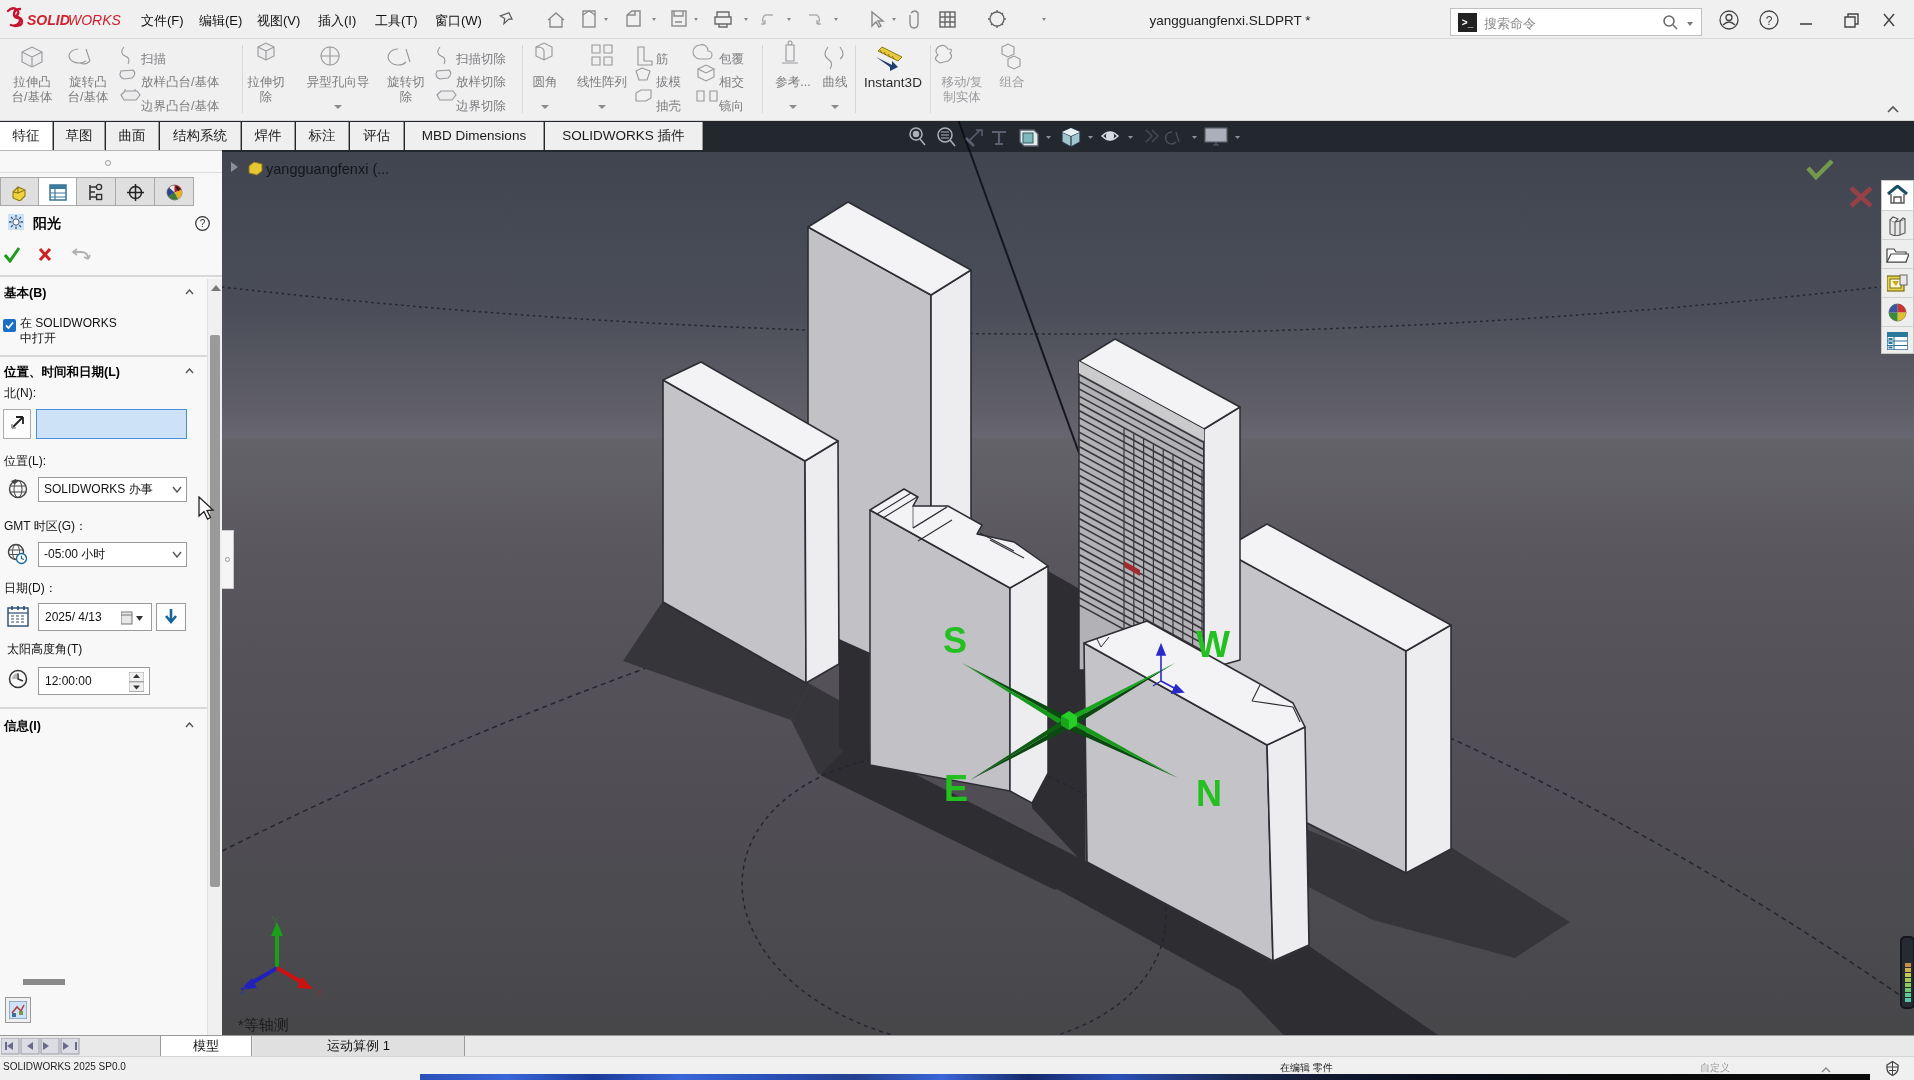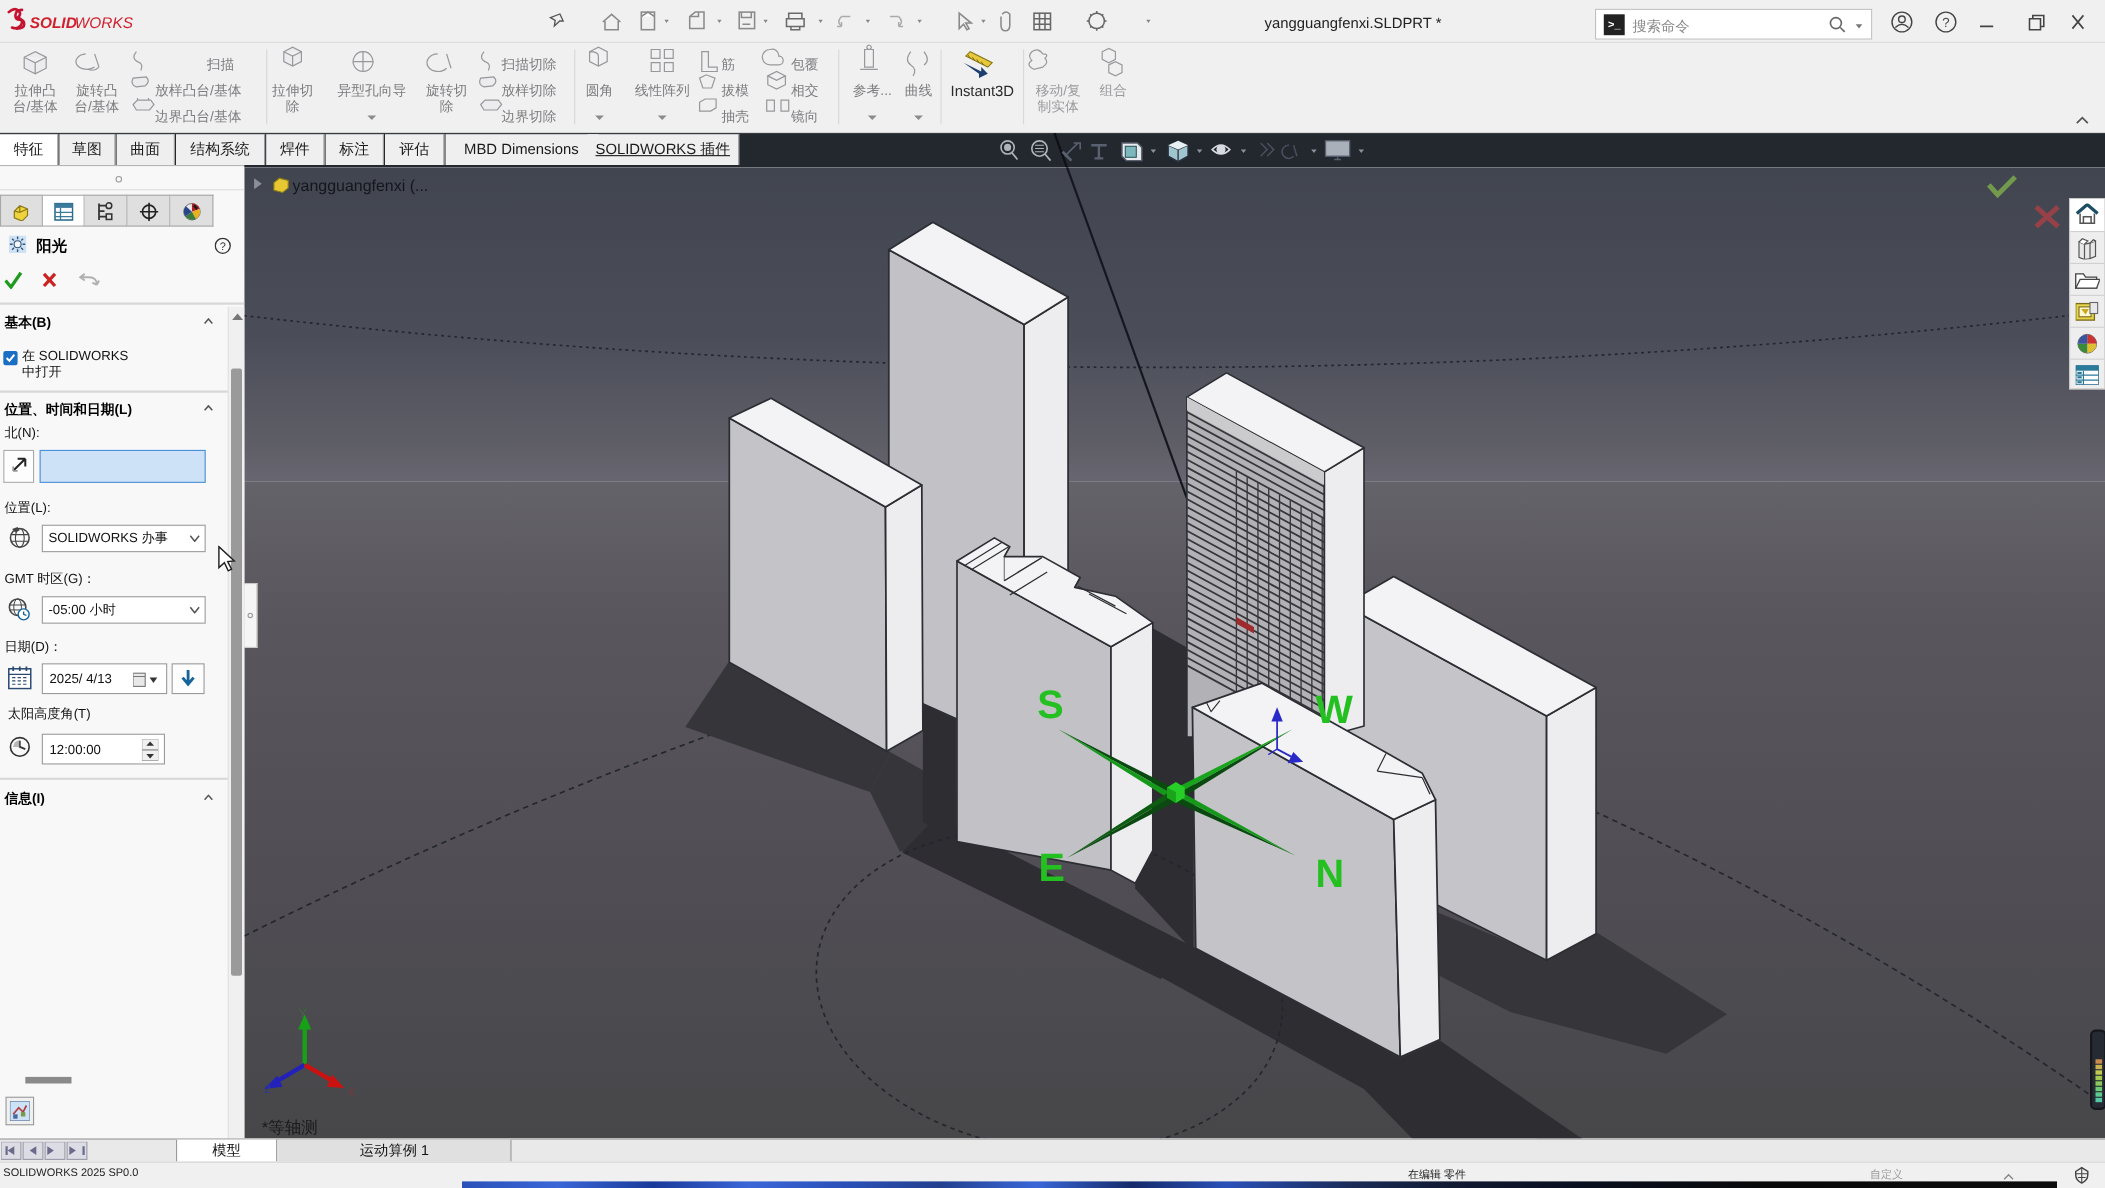--- a/index.html
+++ b/index.html
@@ -16,20 +16,28 @@
 
     <svg class="abs" style="left:4px;top:5px;" width="125" height="26" viewBox="0 0 125 26">
       <g fill="none" stroke="#c41230" stroke-width="2.4" stroke-linecap="round">
         <path d="M4 6 Q9 1 13 5 Q16 8 12 11 Q18 13 15 18 Q12 22 7 20"></path>
         <path d="M16 4 Q10 4 10 9 Q10 13 14 13 Q18 13 18 17 Q18 21 11 21"></path>
       </g>
       <text x="23" y="20" font-size="14" font-weight="bold" font-style="italic" fill="#d0202e" font-family="Liberation Sans">SOLID</text>
       <text x="64" y="20" font-size="14" font-style="italic" fill="#d0202e" font-family="Liberation Sans">WORKS</text>
     </svg>
 
+    <div class="abs" style="left:141px;top:12px;width:520px;height:18px;font-size:13px;color:#111;white-space:nowrap;">
+      <span style="position:absolute;left:0px;">文件(F)</span>
+        <span style="position:absolute;left:58px;">编辑(E)</span>
+        <span style="position:absolute;left:116px;">视图(V)</span>
+        <span style="position:absolute;left:177px;">插入(I)</span>
+        <span style="position:absolute;left:234px;">工具(T)</span>
+        <span style="position:absolute;left:294px;">窗口(W)</span>
+    </div>
     <svg class="abs" style="left:498px;top:10px;" width="16" height="16" viewBox="0 0 16 16">
         <path d="M9 2 L14 7 L11 8 L8 14 L7 9 L2 8 Z" fill="none" stroke="#555" stroke-width="1.2" transform="rotate(20 8 8)"></path>
       </svg>
 
     <svg class="abs" style="left:540px;top:7px;" width="520" height="26" viewBox="0 0 520 26">
       <g stroke="#8a8a8a" fill="none" stroke-width="1.4">
         <path d="M8 13 L16 6 L24 13 M10 12 L10 20 L22 20 L22 12"></path>
         <rect x="43" y="4" width="12" height="16"></rect>
           <path d="M43 8 L49 4 L55 8" fill="#fff"></path>
         <path d="M87 8 L92 4 L100 4 L100 19 L87 19 Z M87 8 L95 8 L95 4"></path>
@@ -125,21 +133,21 @@
         <path d="M4 5 l2 3 M8 7 l2 3 M12 9 l2 3 M16 11 l2 3" stroke="#6a5d10" stroke-width="0.8"></path>
         <path d="M0 12 L16 20 L16 16 L22 22 L14 26 L14 22 Z" fill="#1c3f6e"></path>
       </g>
       <g fill="#ececee" stroke="#9a9a9e" stroke-width="1.1">
         <path d="M948 10 q-4 -6 -10 -2 q-4 4 0 8 q-6 4 2 8 l8 -2 q6 -4 2 -8 q4 -4 -2 -4 z" fill="none"></path>
         <path d="M1002 8 l6 -3 l6 3 l0 7 l-6 3 l-6 -3 z M1008 20 l6 -3 l6 3 l0 7 l-6 3 l-6 -3 z" fill="none"></path>
       </g>
     </svg>
     <div class="rlbl" style="left:3px;top:36px;width:58px;">拉伸凸<br>台/基体</div>
     <div class="rlbl" style="left:59px;top:36px;width:58px;">旋转凸<br>台/基体</div>
-    <div class="slbl" style="left:141px;top:12px;margin-left:47px;">扫描</div>
+    <div class="slbl" style="left:141px;top:12px;">扫描</div>
     <div class="slbl" style="left:141px;top:35px;">放样凸台/基体</div>
     <div class="slbl" style="left:141px;top:59px;">边界凸台/基体</div>
     <div class="rlbl" style="left:237px;top:36px;width:58px;">拉伸切<br>除</div>
     <div class="rlbl" style="left:302px;top:36px;width:72px;">异型孔向导</div>
       <div class="rcar" style="left:334px;top:66px;"></div>
     <div class="rlbl" style="left:377px;top:36px;width:58px;">旋转切<br>除</div>
     <div class="slbl" style="left:456px;top:12px;">扫描切除</div>
     <div class="slbl" style="left:456px;top:35px;">放样切除</div>
     <div class="slbl" style="left:456px;top:59px;">边界切除</div>
     <div class="rlbl" style="left:516px;top:36px;width:58px;">圆角</div>
@@ -169,21 +177,21 @@
       .dtab{position:absolute;top:1px;height:28px;background:#efefef;border-right:1px solid #9a9a9a;color:#1a1a1a;font-size:13.5px;text-align:center;line-height:28px;white-space:nowrap;}
     </style>
     <div class="dtab" style="left:0px;width:53px;background:#ffffff;">特征</div>
     <div class="dtab" style="left:54px;width:51px;">草图</div>
     <div class="dtab" style="left:106px;width:53px;">曲面</div>
     <div class="dtab" style="left:160px;width:81px;">结构系统</div>
     <div class="dtab" style="left:242px;width:53px;">焊件</div>
     <div class="dtab" style="left:296px;width:53px;">标注</div>
     <div class="dtab" style="left:350px;width:54px;">评估</div>
     <div class="dtab" style="left:405px;width:139px;">MBD Dimensions</div>
-    <div class="dtab" style="left:534px;width:138px;text-decoration:underline;">SOLIDWORKS 插件</div>
+    <div class="dtab" style="left:545px;width:158px;">SOLIDWORKS 插件</div>
     <svg class="abs" style="left:948px;top:0;" width="26" height="31" viewBox="0 0 26 31">
         <path d="M10.6 0 L21.8 31" stroke="#0e1015" stroke-width="2" fill="none"></path>
       </svg>
 
     <svg class="abs" style="left:900px;top:3px;" width="340" height="26" viewBox="0 0 340 26">
       <g fill="none" stroke="#aeb2ba" stroke-width="1.5">
         <circle cx="16" cy="10" r="6"></circle>
           <path d="M20 15 L25 21"></path>
           <circle cx="16" cy="10" r="2.5" fill="#aeb2ba"></circle>
         <circle cx="45" cy="11" r="7"></circle>

